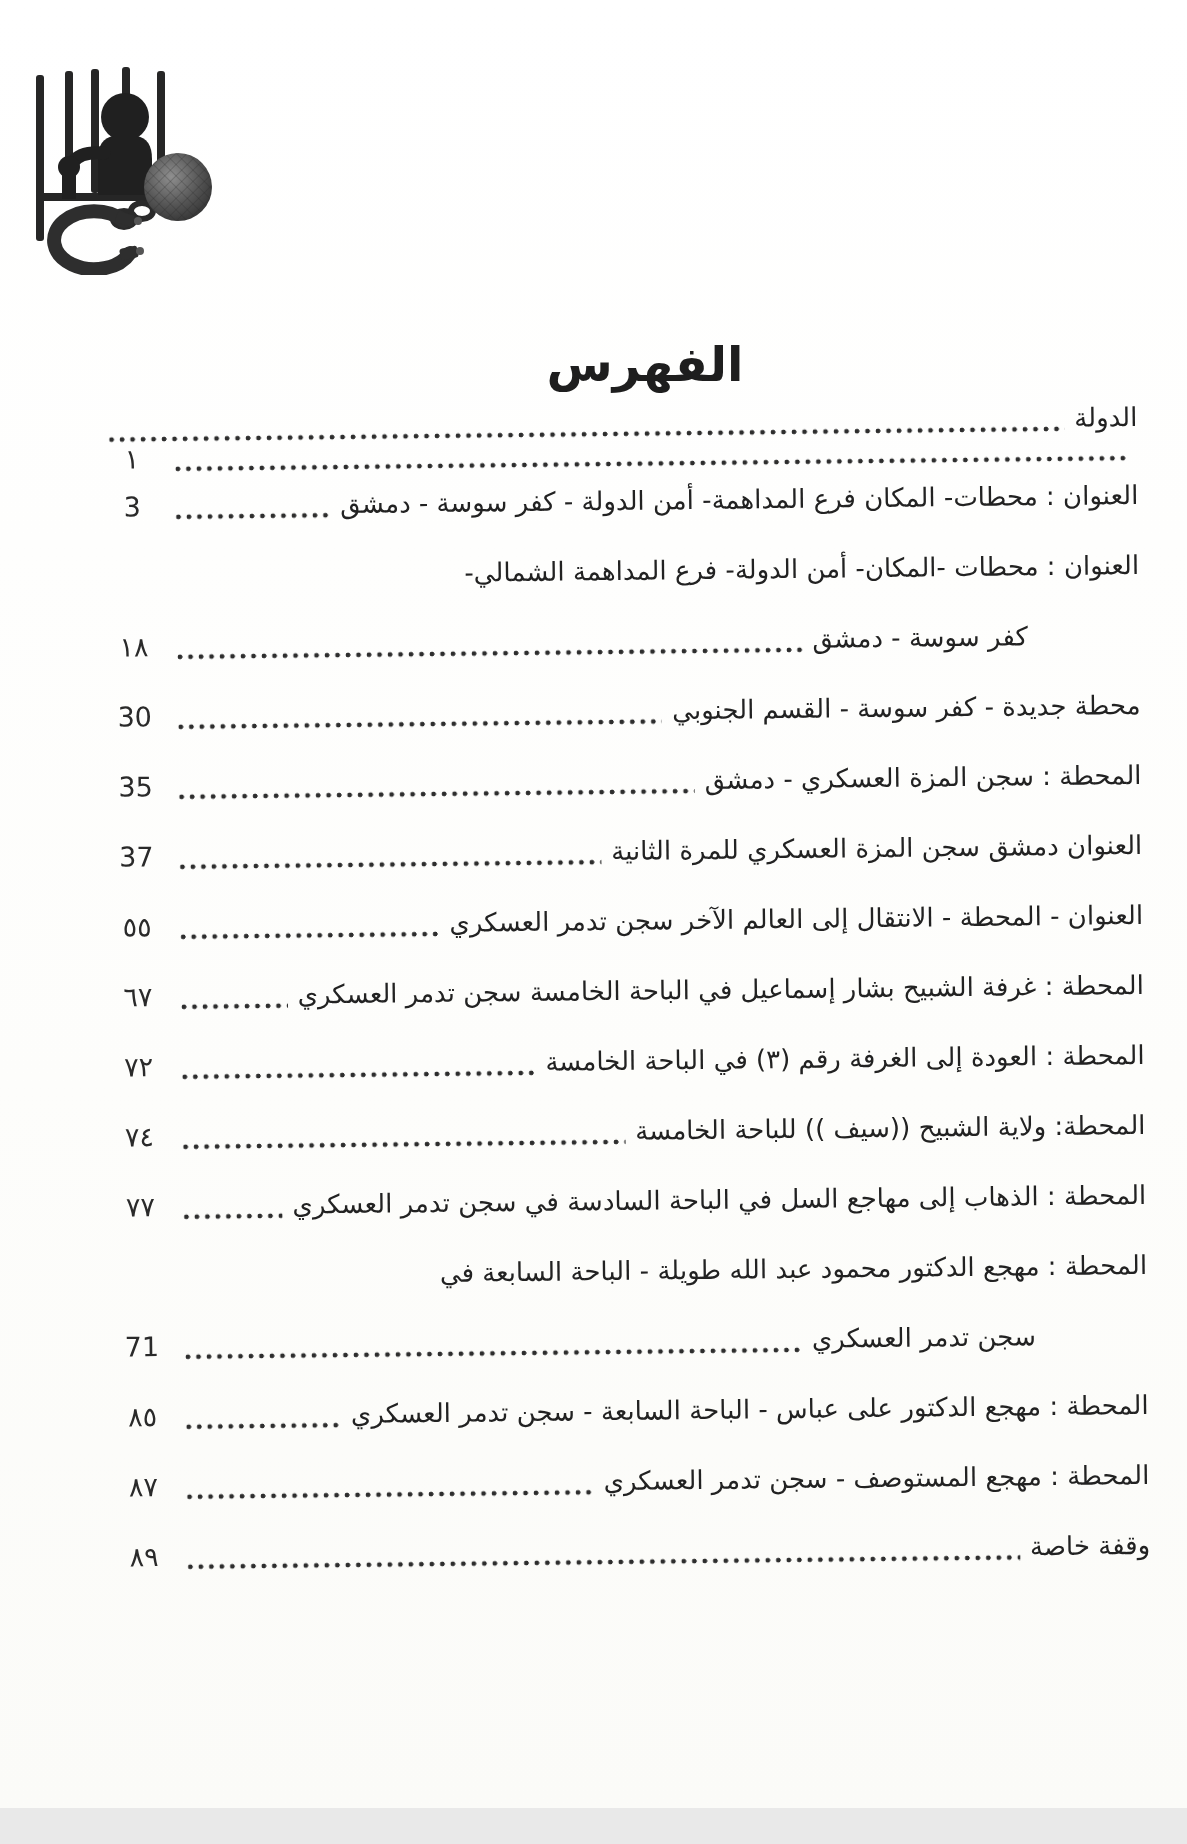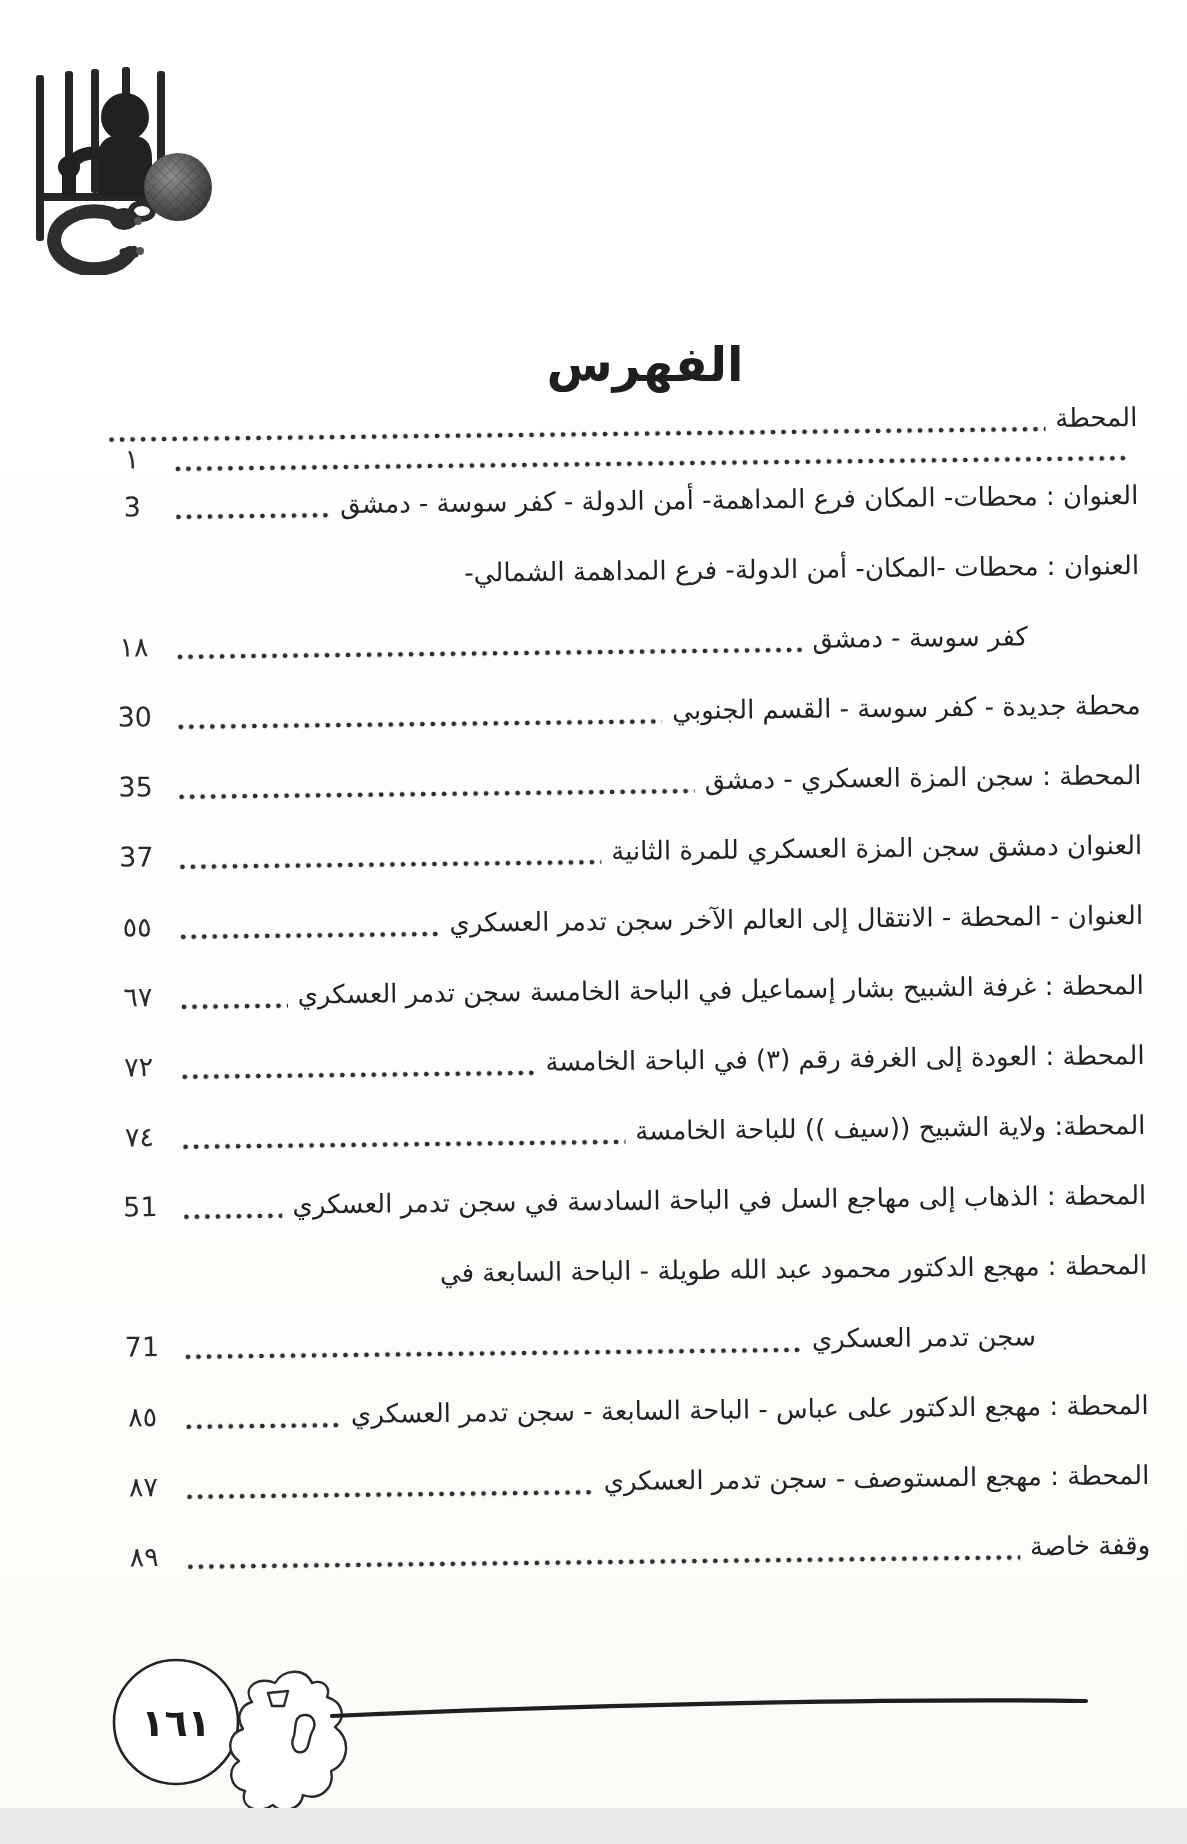--- a/index.html
+++ b/index.html
@@ -102,21 +102,21 @@
       <rect x="108" y="202" width="18" height="12" rx="3" fill="#2e2e2e" transform="rotate(-12 117 208)"></rect>
       <circle cx="126" cy="176" r="4" fill="#555"></circle>
       <circle cx="128" cy="206" r="4" fill="#555"></circle>
     </svg>
   </div>
 
   <h1 class="title">الفهرس</h1>
 
   <div class="toc">
     <div class="toc-row nopage">
-      <span class="entry-text">المحطة</span>
+      <span class="entry-text">الدولة</span>
       <span class="dots"></span>
       <span class="page-num"></span>
     </div>
 
     <div class="toc-row tight">
       <span class="entry-text"></span>
       <span class="dots"></span>
       <span class="page-num">١</span>
     </div>
 
@@ -176,21 +176,21 @@
 
     <div class="toc-row">
       <span class="entry-text">المحطة: ولاية الشبيح ((سيف )) للباحة الخامسة</span>
       <span class="dots"></span>
       <span class="page-num">٧٤</span>
     </div>
 
     <div class="toc-row">
       <span class="entry-text">المحطة : الذهاب إلى مهاجع السل في الباحة السادسة في سجن تدمر العسكري</span>
       <span class="dots"></span>
-      <span class="page-num">51</span>
+      <span class="page-num">٧٧</span>
     </div>
 
     <div class="toc-row nodots nopage">
       <span class="entry-text">المحطة : مهجع الدكتور محمود عبد الله طويلة - الباحة السابعة في</span>
       <span class="dots"></span>
       <span class="page-num"></span>
     </div>
 
     <div class="toc-row indent">
       <span class="entry-text">سجن تدمر العسكري</span>
@@ -210,32 +210,14 @@
       <span class="page-num">٨٧</span>
     </div>
 
     <div class="toc-row">
       <span class="entry-text">وقفة خاصة</span>
       <span class="dots"></span>
       <span class="page-num">٨٩</span>
     </div>
   </div>
 
-  <div class="footer">
-    <svg width="1187" height="206" viewBox="0 0 1187 206" xmlns="http://www.w3.org/2000/svg">
-
-      <circle cx="176" cy="84" r="62" fill="#ffffff" stroke="#232323" stroke-width="2.6"></circle>
-      <text x="176" y="98" text-anchor="middle" font-size="38" font-weight="bold" fill="#1d1d1d" font-family="DejaVu Sans, sans-serif">١٦١</text>
-
-      <g fill="#ffffff" stroke="#2a2a2a" stroke-width="2.4" stroke-linejoin="round">
-        <path d="M252,64 C241,48 260,38 275,45 C283,31 305,29 312,45 C323,41 331,49 327,59
-                 C345,65 345,81 335,89 C353,103 347,127 331,133 C335,151 319,163 303,157
-                 C301,171 283,177 273,167 C257,177 239,169 245,153 C229,149 227,131 239,123
-                 C225,113 229,95 243,91 C235,79 241,67 252,64 Z"></path>
-        <path d="M268,55 L288,53 L284,68 L272,68 Z" fill="#ffffff"></path>
-        <path d="M300,78 C312,74 318,84 312,94 C308,102 310,112 302,114 C294,116 290,106 294,98 C296,90 294,82 300,78 Z" fill="#ffffff"></path>
-      </g>
-
-      <path d="M332,78 C560,68 880,60 1086,63" stroke="#1f1f1f" stroke-width="4.2" fill="none" stroke-linecap="round"></path>
-    </svg>
-  </div>
 
 </div>
 
 </body></html>

